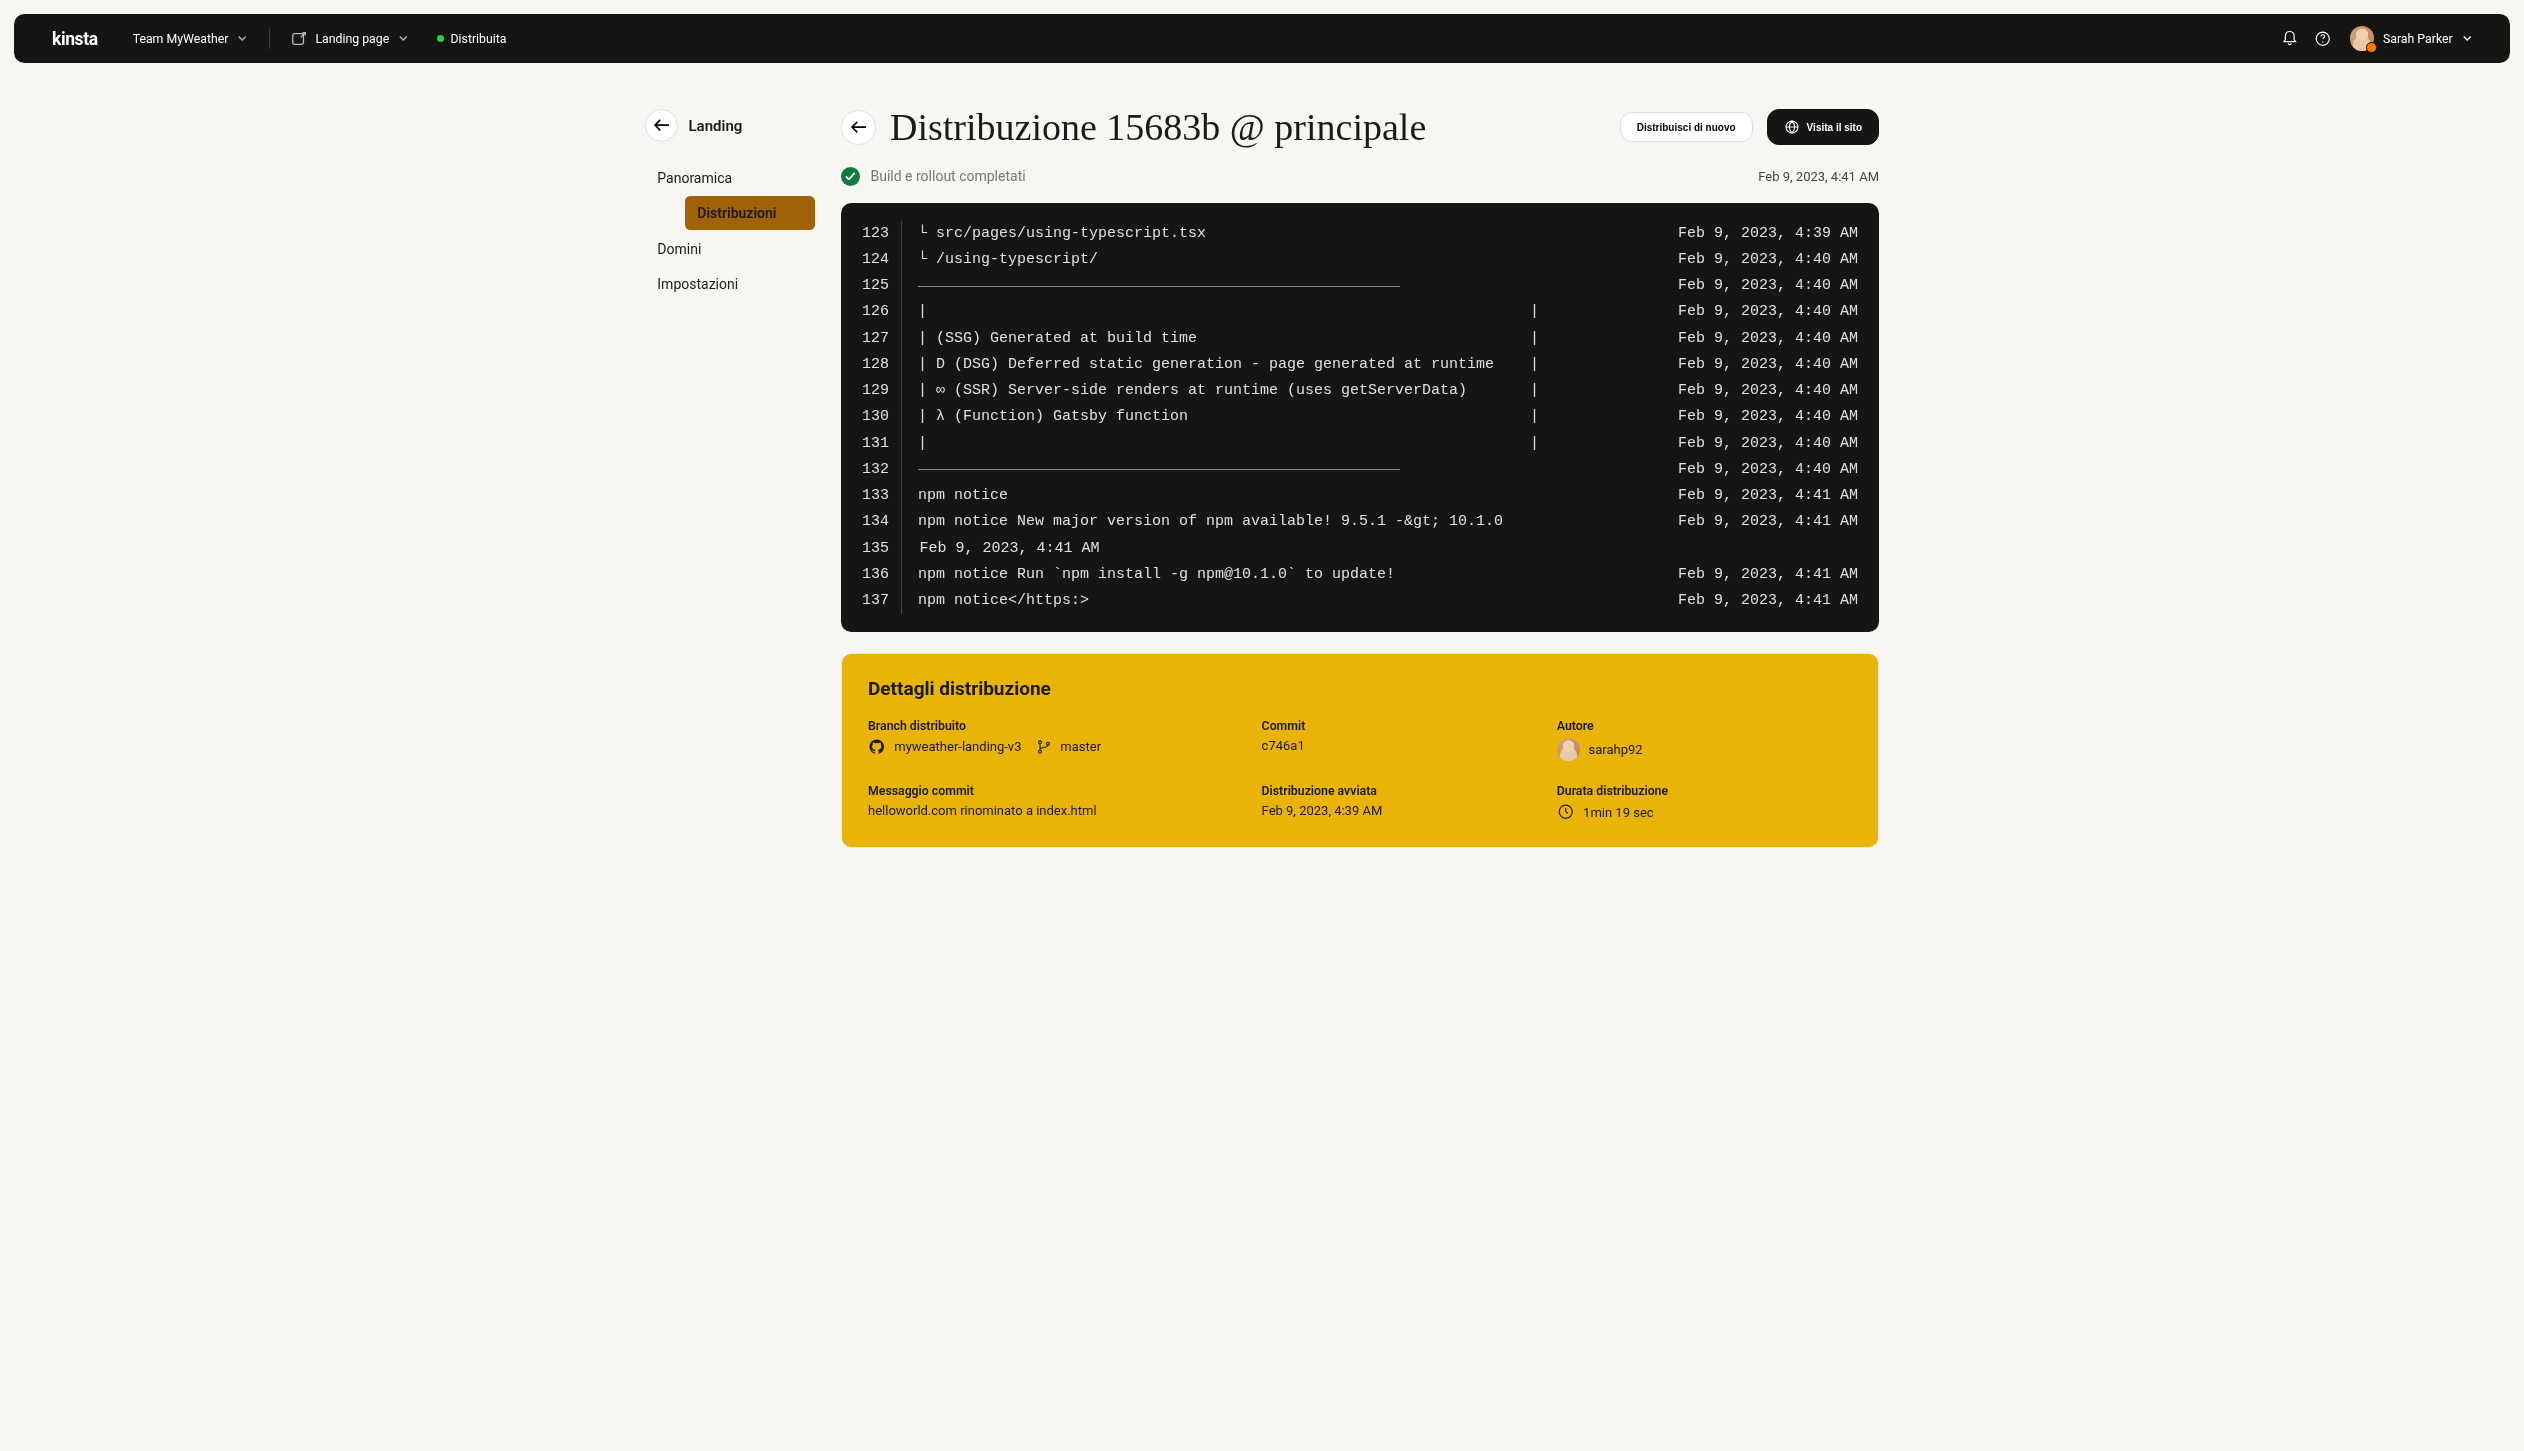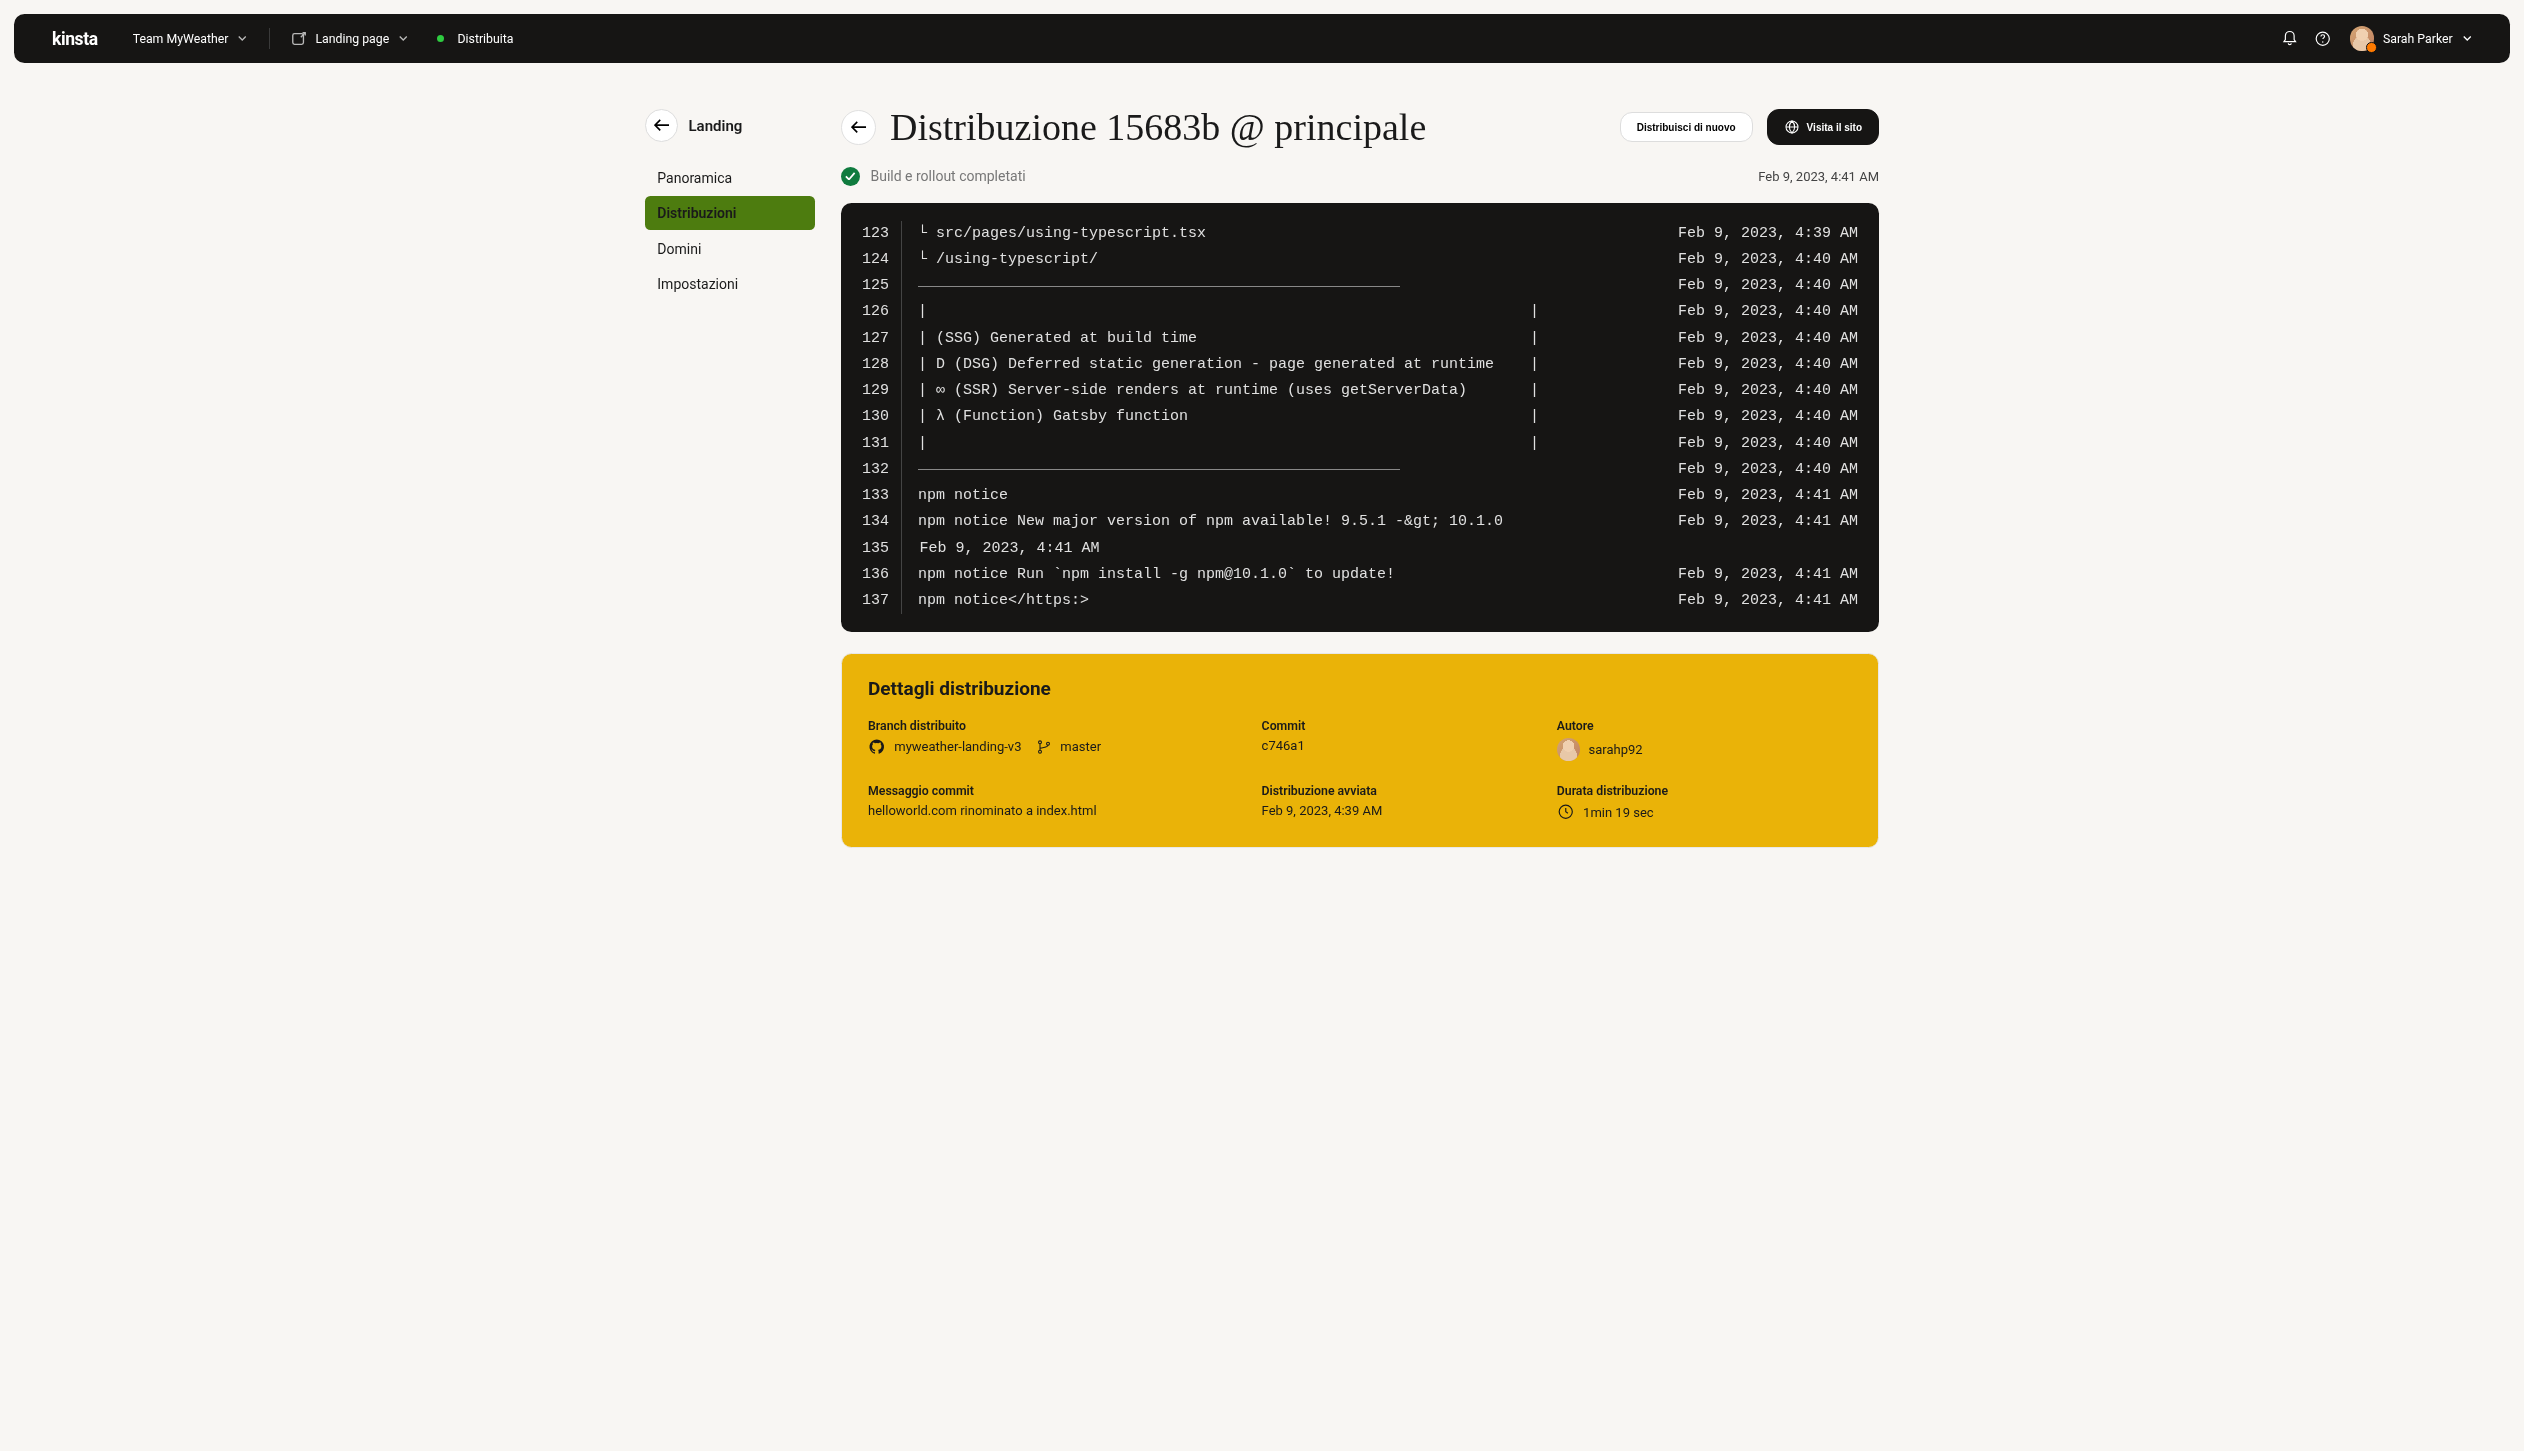--- a/index.html
+++ b/index.html
@@ -5,35 +5,35 @@
 * { box-sizing: border-box; margin: 0; padding: 0; }
 body { font-family: -apple-system, BlinkMacSystemFont, "Segoe UI", Roboto, sans-serif; background: #f8f6f3; color: #1a1a1a; font-size: 12.3px; }
 
 
 .topbar { background: #161514; border-radius: 10.5px; margin: 14px; display: flex; align-items: center; padding: 0 38px; height: 49px; color: #fff; }
 .logo { font-weight: 700; font-size: 17.5px; letter-spacing: -0.4px; margin-right: 24.5px; }
 .team-select, .site-select { display: flex; align-items: center; gap: 8.8px; padding: 7px 10.5px; cursor: pointer; border-radius: 5.3px; }
 .team-select svg, .site-select svg { opacity: 0.7; }
 .chev { width: 10.5px; height: 10.5px; }
 .divider { width: 0.9px; height: 21px; background: #3a3a3a; margin: 0 10.5px; }
-.status-pill { display: flex; align-items: center; gap: 14px; margin-left: 17.5px; }
+.status-pill { display: flex; align-items: center; gap: 7px; margin-left: 17.5px; }
 .status-dot { width: 7px; height: 7px; border-radius: 50%; background: #2ecc40; }
 .topbar-spacer { flex: 1; }
 .topbar-icon { width: 33px; height: 33px; display: flex; align-items: center; justify-content: center; cursor: pointer; border-radius: 5.3px; color: #fff; }
 .avatar { width: 24.5px; height: 24.5px; border-radius: 50%; background: linear-gradient(135deg, #d4a574, #c08060); position: relative; overflow: hidden; }
 .avatar::after { content: ""; position: absolute; inset: 0; background: radial-gradient(circle at 50% 35%, #f0d0b0 30%, transparent 31%), radial-gradient(circle at 50% 75%, #e8c8a8 40%, transparent 41%); }
 .user-select { display: flex; align-items: center; gap: 8.8px; cursor: pointer; margin-left: 10.5px; }
 
 
 .layout { display: flex; gap: 26px; padding: 0 14px 26px; max-width: 1262px; margin: 0 auto; }
 .sidebar { width: 170px; flex-shrink: 0; padding-top: 32px; }
 .back-link { display: flex; align-items: center; gap: 10.5px; font-weight: 600; font-size: 15px; margin-bottom: 19px; padding-left: 0; cursor: pointer; }
 .back-circle { width: 33px; height: 33px; border: 0.9px solid #ddd; border-radius: 50%; background: #fff; display: flex; align-items: center; justify-content: center; }
 .nav-item { padding: 8.8px 12.3px; font-size: 14px; cursor: pointer; border-radius: 5.3px; margin-bottom: 1.8px; }
-.nav-item.active { background: #4d7c0f; font-weight: 600; }
+.nav-item.active { background: #a16207; font-weight: 600; margin-left: 40px; }
 
 
 .main { flex: 1; padding-top: 28px; }
 .page-head { display: flex; align-items: center; gap: 14px; margin-bottom: 17.5px; }
 .page-title { font-family: Georgia, 'Times New Roman', serif; font-size: 38px; font-weight: 400; flex: 1; }
 .btn { padding: 8.8px 16px; border-radius: 12px; font-weight: 600; font-size: 10px; cursor: pointer; display: inline-flex; align-items: center; gap: 7px; border: 0.9px solid #ddd; background: #fff; }
 .btn.primary { background: #161514; color: #fff; border-color: #161514; }
 .head-circle { width: 35px; height: 35px; border: 0.9px solid #e0e0e0; border-radius: 50%; background: #fff; display: flex; align-items: center; justify-content: center; cursor: pointer; }
 
 .status-row { display: flex; align-items: center; gap: 10.5px; margin-bottom: 17.5px; }

